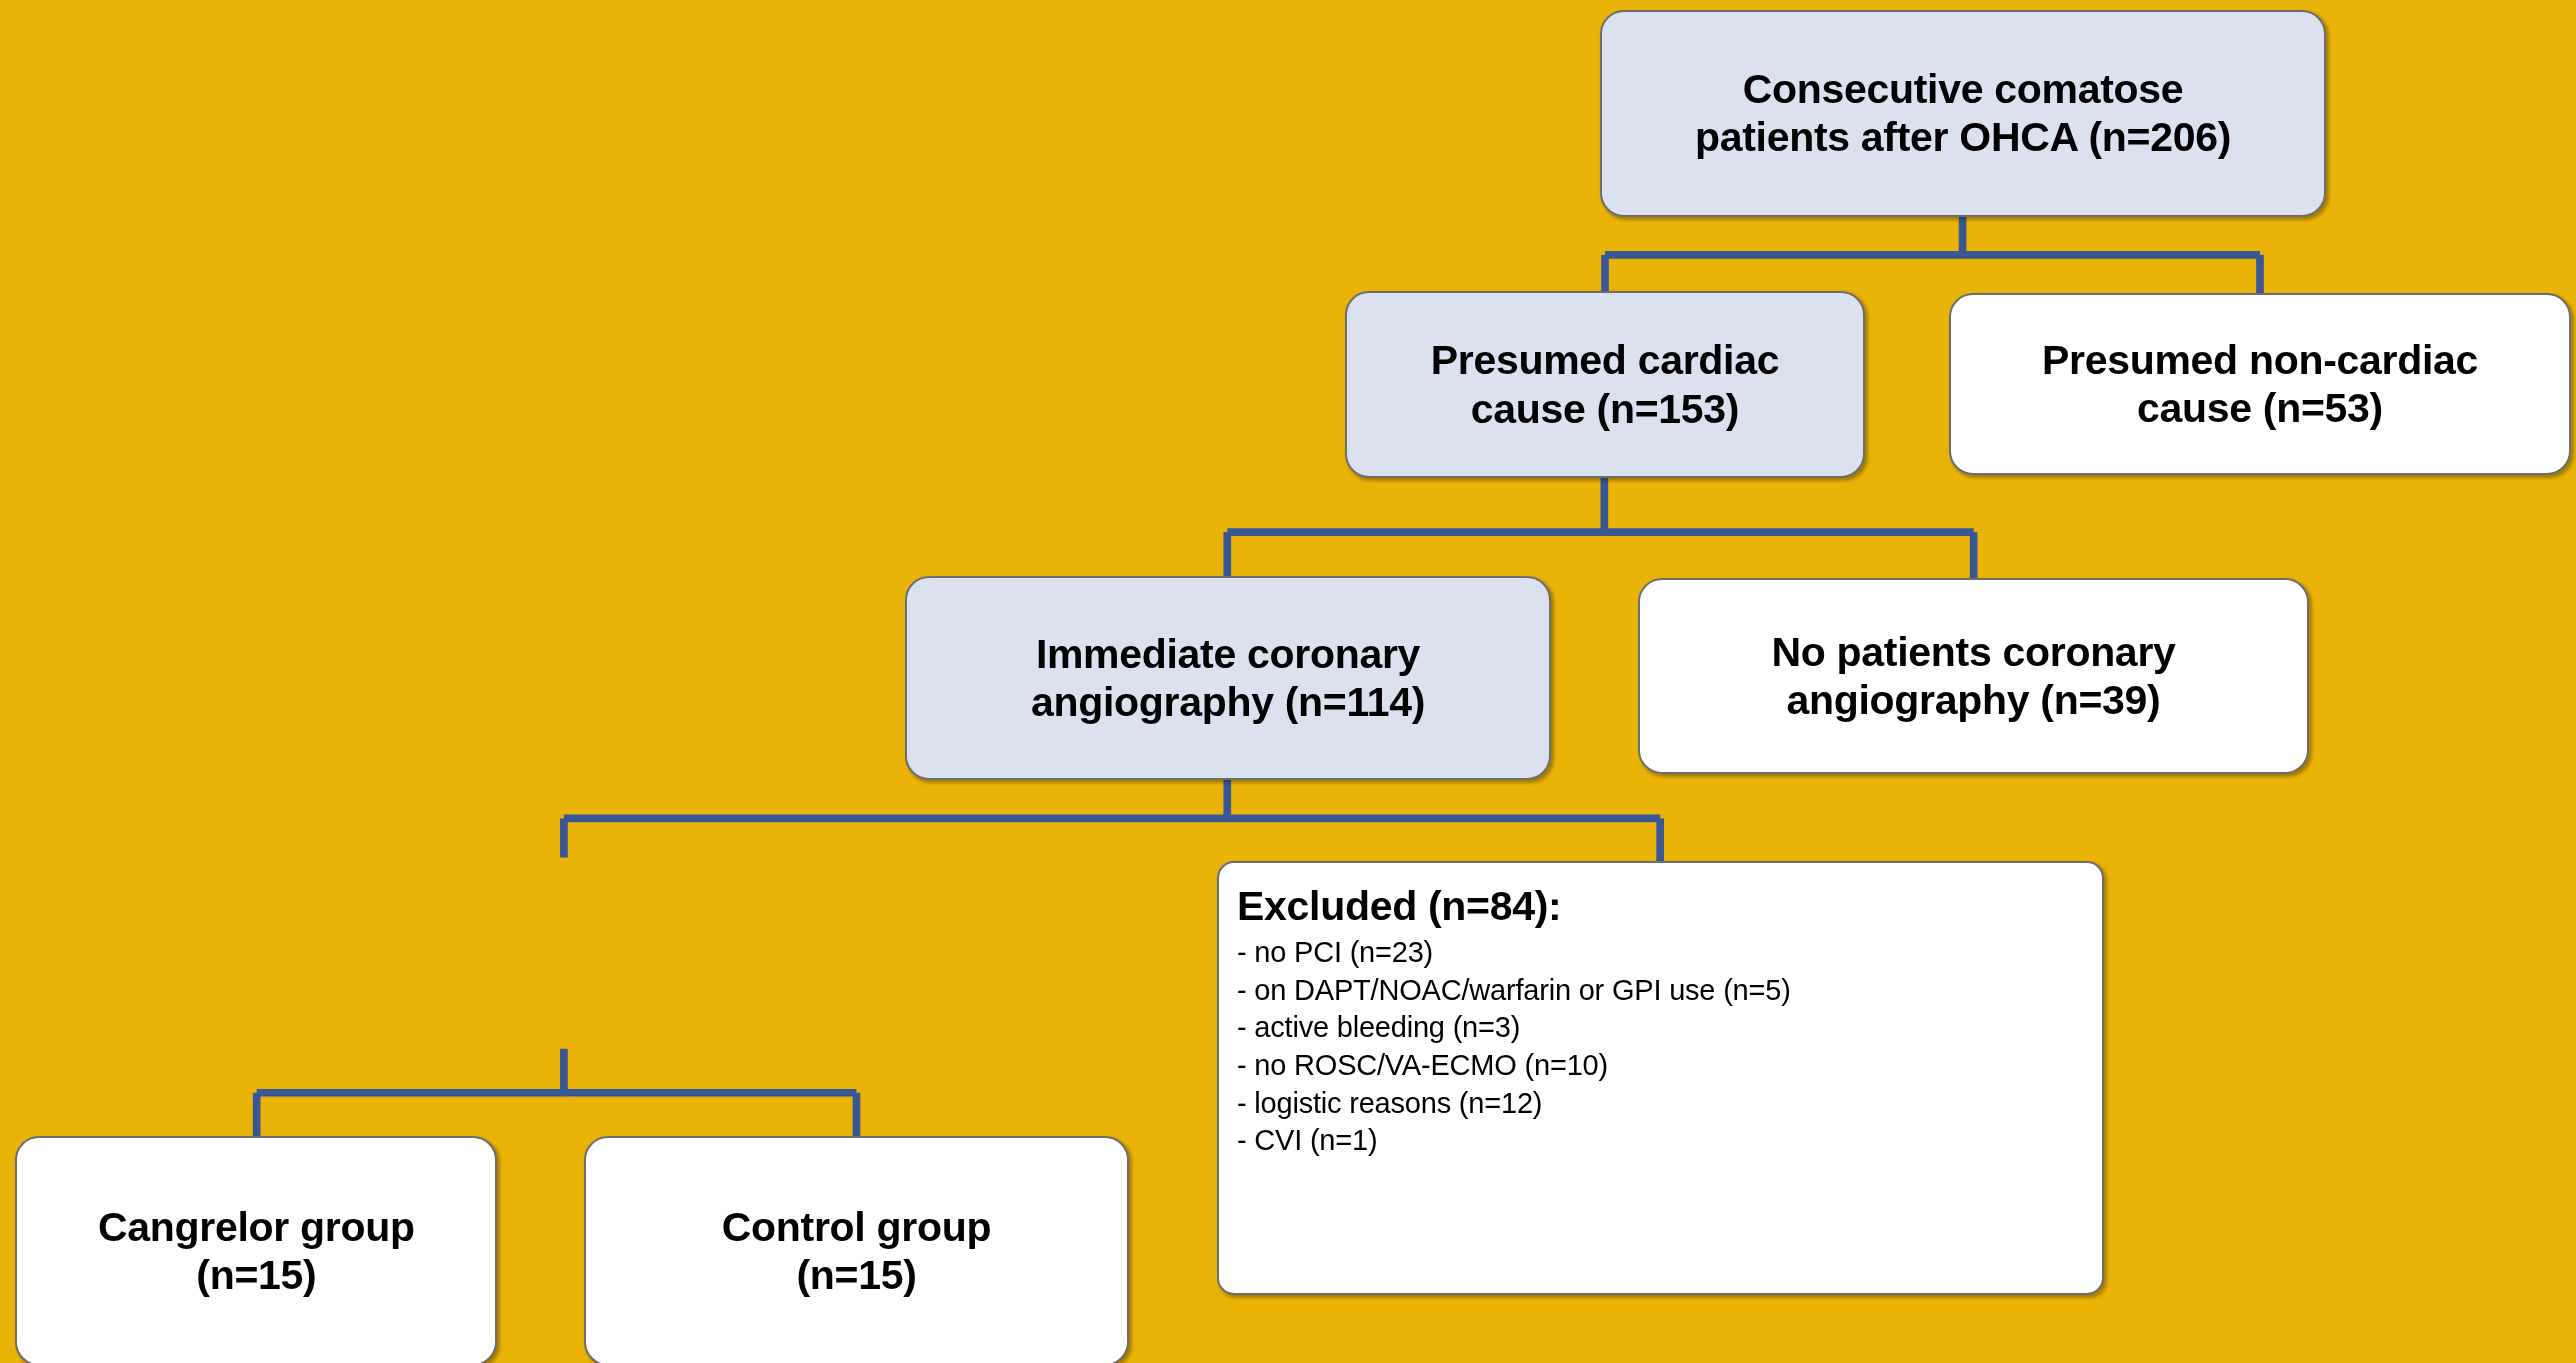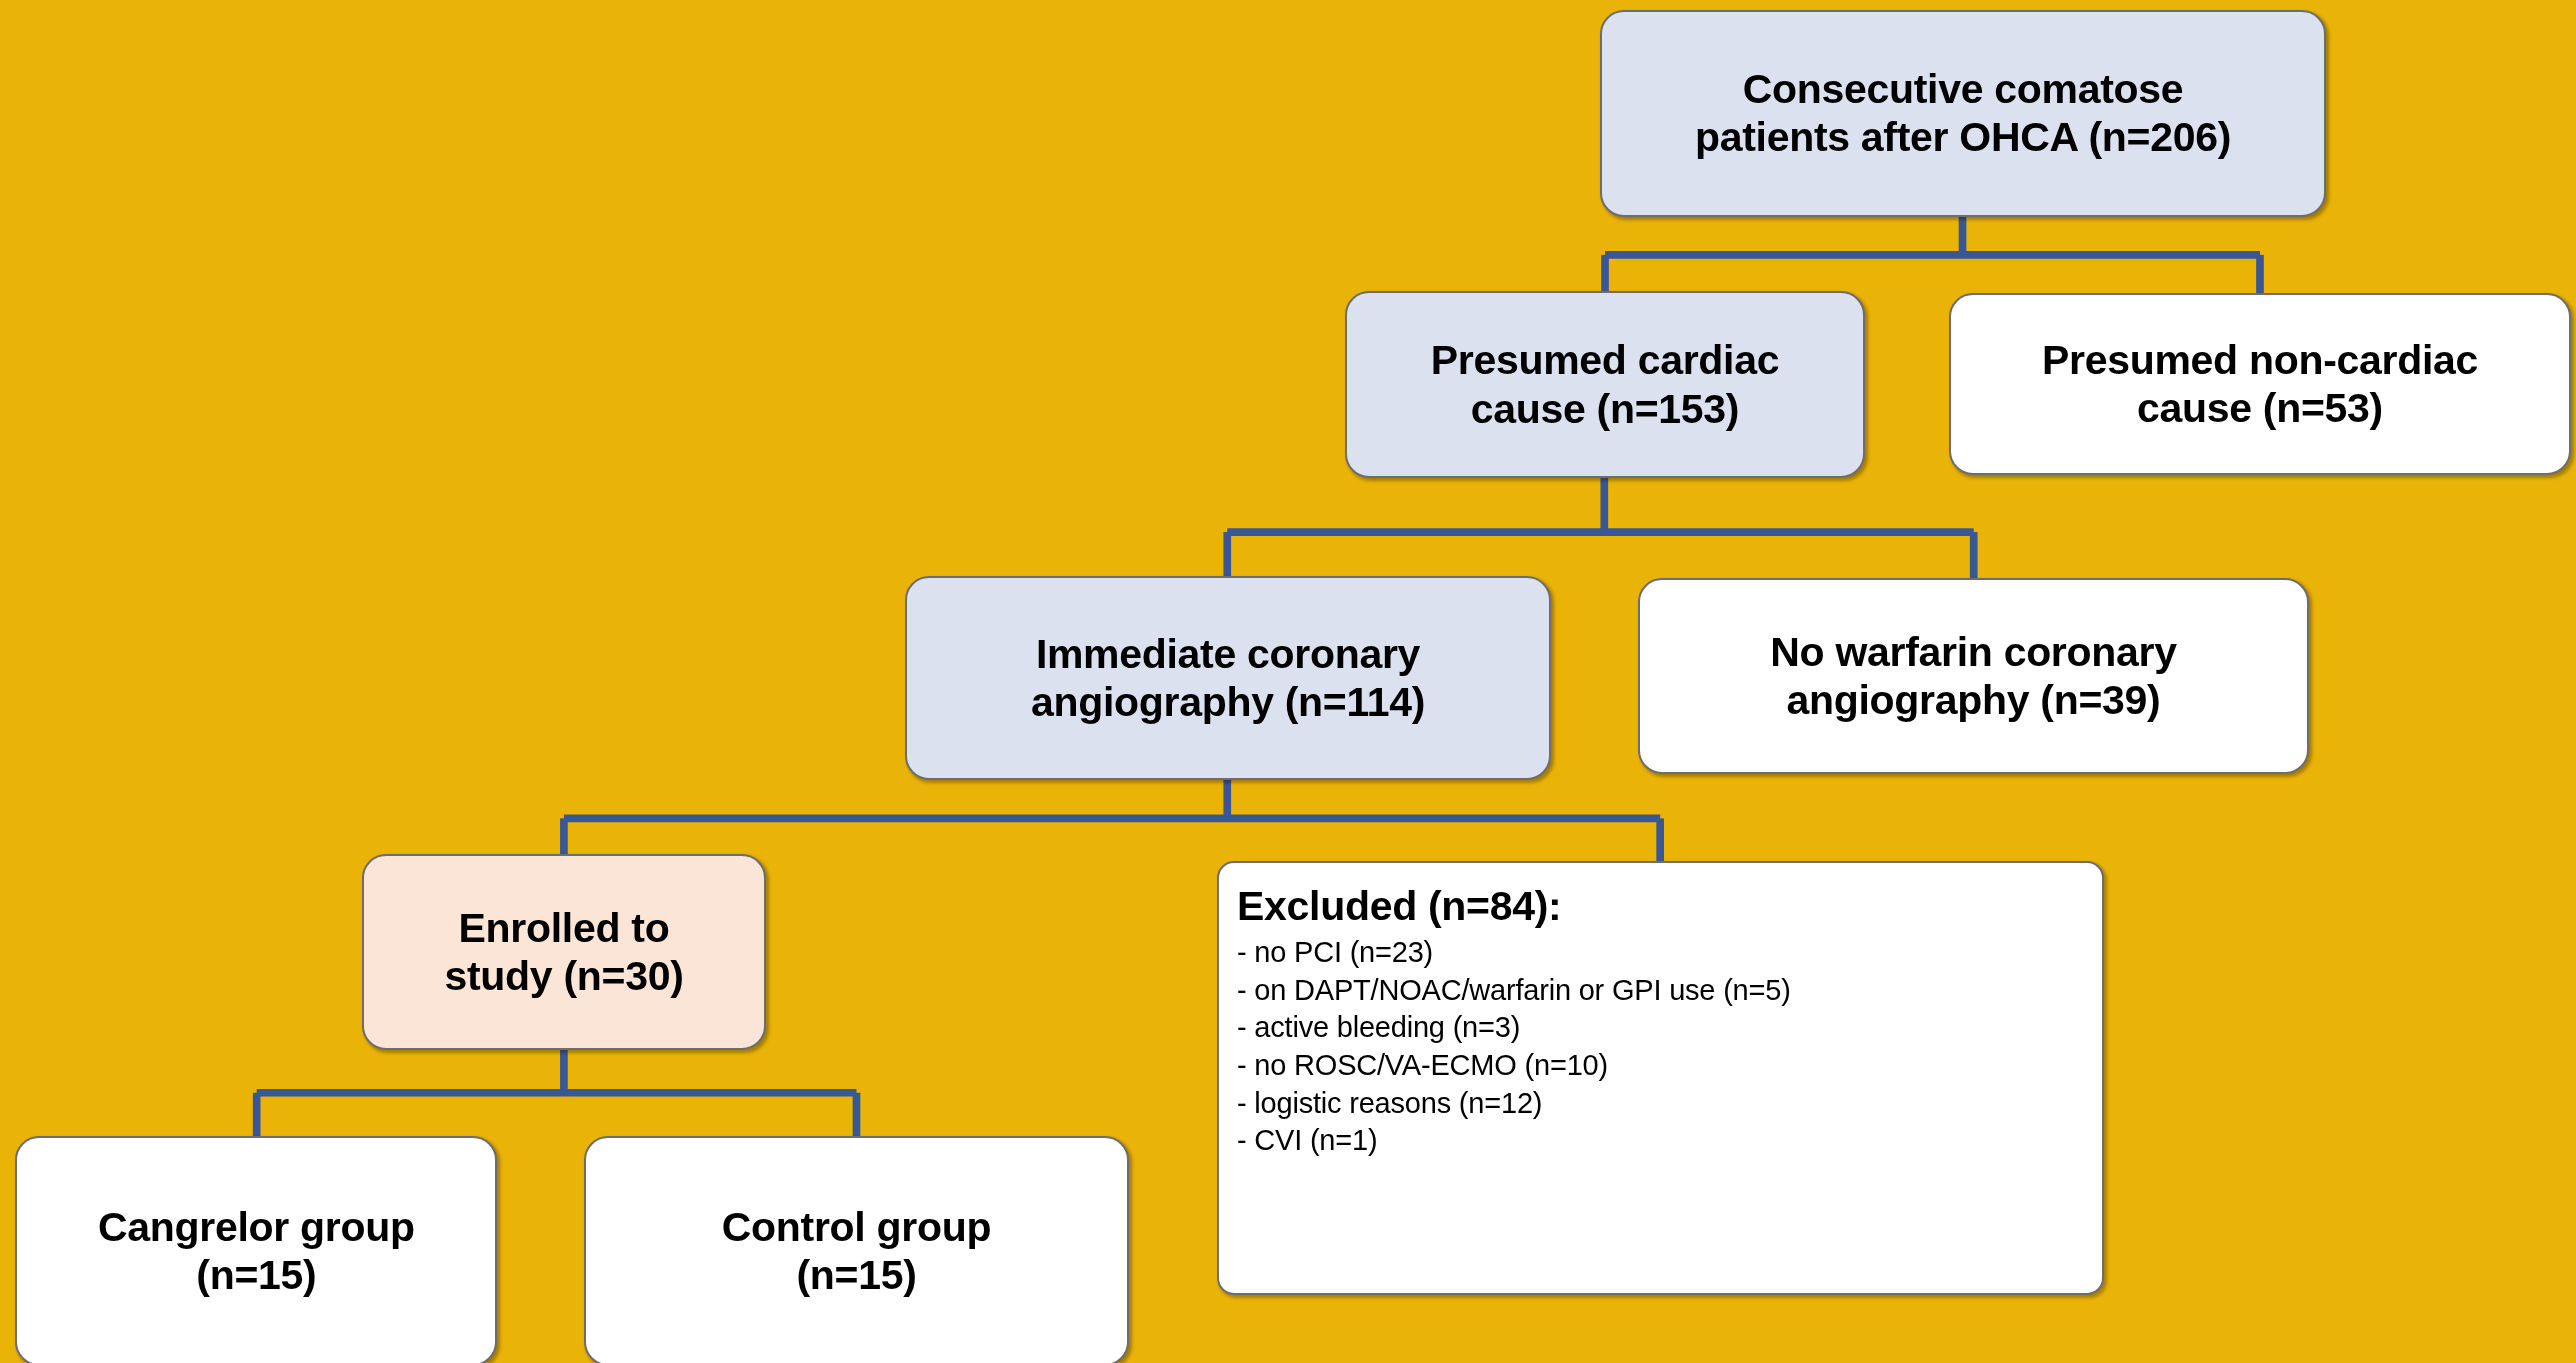--- a/index.html
+++ b/index.html
@@ -141,26 +141,23 @@
 
   <div class="node plain" id="node-noncard">
     <span class="txt"><span>Presumed non-cardiac</span><br><span>cause (n=53)</span></span>
   </div>
 
   <div class="node blue" id="node-angio">
     <span class="txt"><span>Immediate coronary</span><br><span>angiography (n=114)</span></span>
   </div>
 
   <div class="node plain" id="node-noangio">
-    <span class="txt"><span>No warfarin coronary</span><br><span>angiography (n=39)</span></span>
+    <span class="txt"><span>No patients coronary</span><br><span>angiography (n=39)</span></span>
   </div>
 
-  <div class="node peach" id="node-enrolled">
-    <span class="txt"><span>Enrolled to</span><br><span>study (n=30)</span></span>
-  </div>
 
   <div class="node plain" id="node-excluded">
     <div class="inner">
       <span id="excluded-title">Excluded (n=84):</span>
       <span class="excl-item">- no PCI (n=23)</span>
       <span class="excl-item">- on DAPT/NOAC/warfarin or GPI use (n=5)</span>
       <span class="excl-item">- active bleeding (n=3)</span>
       <span class="excl-item">- no ROSC/VA-ECMO (n=10)</span>
       <span class="excl-item">- logistic reasons (n=12)</span>
       <span class="excl-item">- CVI (n=1)</span>

